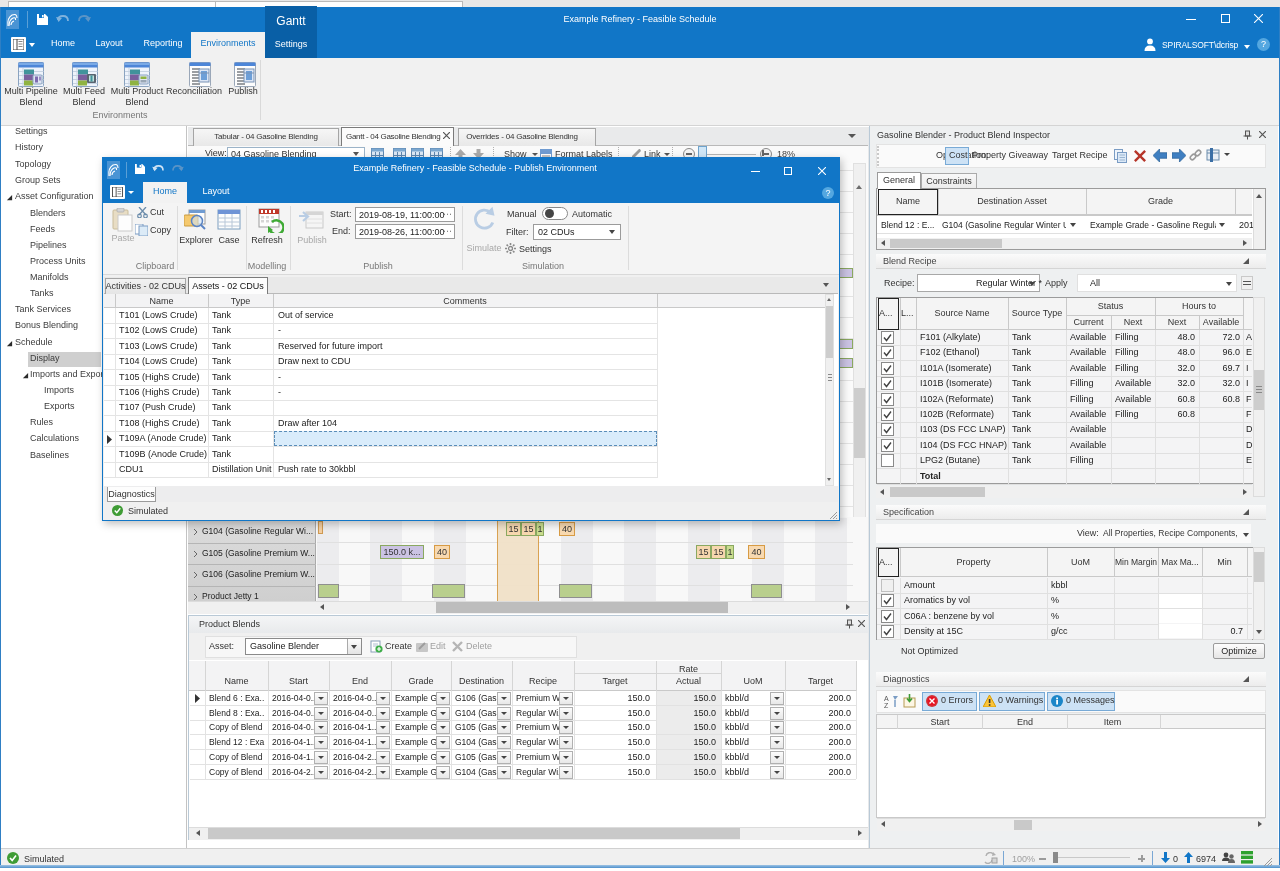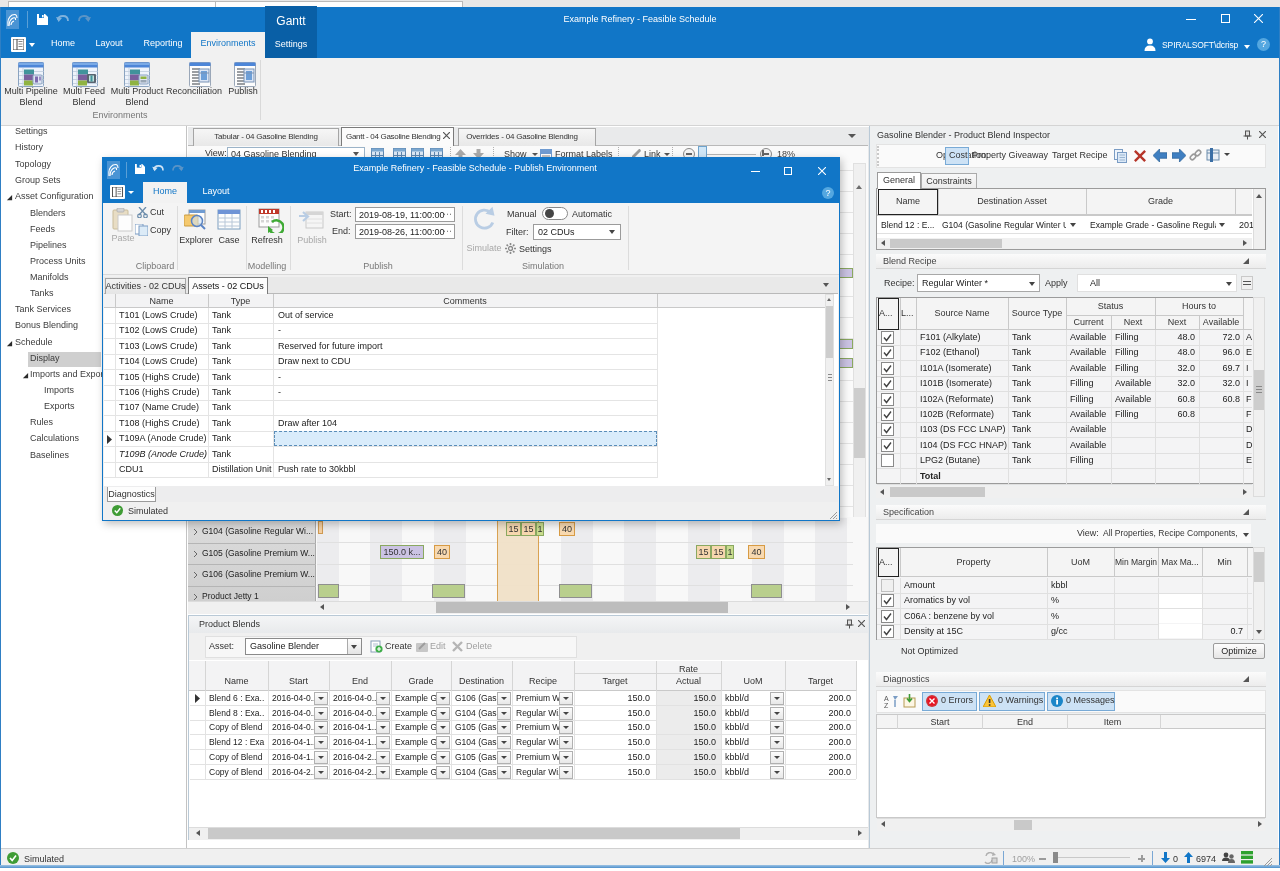--- a/index.html
+++ b/index.html
@@ -667,21 +667,21 @@
 <div class="ab" style="left:1243px;top:240px;width:0;height:0;border-top:3px solid transparent;border-bottom:3px solid transparent;border-left:4px solid #555;"></div>
 <div class="ab" style="left:1253px;top:189px;width:12px;height:60px;background:#f0f0f0;border-left:1px solid #dcdcdc;"></div>
 <div class="ab" style="left:1256px;top:194px;width:0;height:0;border-left:3px solid transparent;border-right:3px solid transparent;border-bottom:4px solid #555;"></div>
 <div class="ab" style="left:876px;top:254px;width:390px;height:15px;background:linear-gradient(#fbfbfb,#ececec);border-bottom:1px solid #d5d5d5;"></div>
 <div class="ab" style="left:883px;top:256px;color:#444;">Blend Recipe</div>
 <svg class="ab" style="left:1242px;top:257px;" width="8" height="8" viewBox="0 0 8 8">
       <path d="M7 1 L7 7 L1 7 Z" fill="#555"></path>
     </svg>
 <div class="ab" style="left:884px;top:278px;color:#333;">Recipe:</div>
 <div class="ab" style="left:917px;top:274px;width:123px;height:18px;background:#fff;border:1px solid #a8a8a8;"></div>
-<div class="ab" style="left:922px;top:278px;color:#222;">Regular Winter *</div>
+<div class="ab" style="left:976px;top:278px;color:#222;">Regular Winter *</div>
 <div class="ab" style="left:1029px;top:282px;width:0;height:0;border-left:3.5px solid transparent;border-right:3.5px solid transparent;border-top:4px solid #444;"></div>
 <div class="ab" style="left:1045px;top:278px;color:#333;">Apply</div>
 <div class="ab" style="left:1077px;top:274px;width:160px;height:18px;background:#fff;border:1px solid #e0e0e0;"></div>
 <div class="ab" style="left:1090px;top:278px;color:#222;">All</div>
 <div class="ab" style="left:1226px;top:282px;width:0;height:0;border-left:3.5px solid transparent;border-right:3.5px solid transparent;border-top:4px solid #444;"></div>
 <div class="ab" style="left:1241px;top:276px;width:12px;height:14px;background:#f0f0f0;border:1px solid #c9c9c9;"></div>
 <div class="ab" style="left:1243px;top:281px;width:8px;height:1px;background:#555;"></div>
 <div class="ab" style="left:1243px;top:284px;width:8px;height:1px;background:#555;"></div>
 </div>
 <div id="rightpanel2">
@@ -1141,35 +1141,35 @@
 <div class="ab" style="left:278px;top:356px;color:#222;white-space:nowrap;z-index:11;">Draw next to CDU</div>
 <div class="ab" style="left:104px;top:385px;width:553px;height:1px;background:#e4e4e4;z-index:11;"></div>
 <div class="ab" style="left:119px;top:372px;color:#222;white-space:nowrap;z-index:11;">T105 (HighS Crude)</div>
 <div class="ab" style="left:212px;top:372px;color:#222;white-space:nowrap;z-index:11;">Tank</div>
 <div class="ab" style="left:278px;top:372px;color:#222;white-space:nowrap;z-index:11;">-</div>
 <div class="ab" style="left:104px;top:400px;width:553px;height:1px;background:#e4e4e4;z-index:11;"></div>
 <div class="ab" style="left:119px;top:387px;color:#222;white-space:nowrap;z-index:11;">T106 (HighS Crude)</div>
 <div class="ab" style="left:212px;top:387px;color:#222;white-space:nowrap;z-index:11;">Tank</div>
 <div class="ab" style="left:278px;top:387px;color:#222;white-space:nowrap;z-index:11;">-</div>
 <div class="ab" style="left:104px;top:415px;width:553px;height:1px;background:#e4e4e4;z-index:11;"></div>
-<div class="ab" style="left:119px;top:402px;color:#222;white-space:nowrap;z-index:11;">T107 (Name Crude)</div>
+<div class="ab" style="left:119px;top:402px;color:#222;white-space:nowrap;z-index:11;">T107 (Push Crude)</div>
 <div class="ab" style="left:212px;top:402px;color:#222;white-space:nowrap;z-index:11;">Tank</div>
 <div class="ab" style="left:104px;top:431px;width:553px;height:1px;background:#e4e4e4;z-index:11;"></div>
 <div class="ab" style="left:119px;top:418px;color:#222;white-space:nowrap;z-index:11;">T108 (HighS Crude)</div>
 <div class="ab" style="left:212px;top:418px;color:#222;white-space:nowrap;z-index:11;">Tank</div>
 <div class="ab" style="left:278px;top:418px;color:#222;white-space:nowrap;z-index:11;">Draw after 104</div>
 <div class="ab" style="left:104px;top:446px;width:553px;height:1px;background:#e4e4e4;z-index:11;"></div>
 <svg class="ab" style="left:107px;top:435px;z-index:11;" width="5" height="9" viewBox="0 0 5 9">
       <path d="M0 0 L5 4.5 L0 9 Z" fill="#333"></path>
     </svg>
 <div class="ab" style="left:274px;top:431px;width:383px;height:15px;background:#d9ecfb;border:1px dashed #5a8db8;z-index:11;"></div>
 <div class="ab" style="left:119px;top:433px;color:#222;white-space:nowrap;z-index:11;">T109A (Anode Crude)</div>
 <div class="ab" style="left:212px;top:433px;color:#222;white-space:nowrap;z-index:11;">Tank</div>
 <div class="ab" style="left:104px;top:462px;width:553px;height:1px;background:#e4e4e4;z-index:11;"></div>
-<div class="ab" style="left:119px;top:449px;color:#222;white-space:nowrap;z-index:11;font-style:italic;">T109B (Anode Crude)</div>
+<div class="ab" style="left:119px;top:449px;color:#222;white-space:nowrap;z-index:11;">T109B (Anode Crude)</div>
 <div class="ab" style="left:212px;top:449px;color:#222;white-space:nowrap;z-index:11;">Tank</div>
 <div class="ab" style="left:104px;top:477px;width:553px;height:1px;background:#e4e4e4;z-index:11;"></div>
 <div class="ab" style="left:119px;top:464px;color:#222;white-space:nowrap;z-index:11;">CDU1</div>
 <div class="ab" style="left:212px;top:464px;color:#222;white-space:nowrap;z-index:11;">Distillation Unit</div>
 <div class="ab" style="left:278px;top:464px;color:#222;white-space:nowrap;z-index:11;">Push rate to 30kbbl</div>
 <div class="ab" style="left:115px;top:308px;width:1px;height:170px;background:#e4e4e4;z-index:11;"></div>
 <div class="ab" style="left:208px;top:308px;width:1px;height:170px;background:#e4e4e4;z-index:11;"></div>
 <div class="ab" style="left:273px;top:308px;width:1px;height:170px;background:#e4e4e4;z-index:11;"></div>
 <div class="ab" style="left:657px;top:308px;width:1px;height:170px;background:#e4e4e4;z-index:11;"></div>
 <div class="ab" style="left:825px;top:294px;width:9px;height:192px;background:#f0f0f0;border:1px solid #e0e0e0;z-index:11;"></div>

